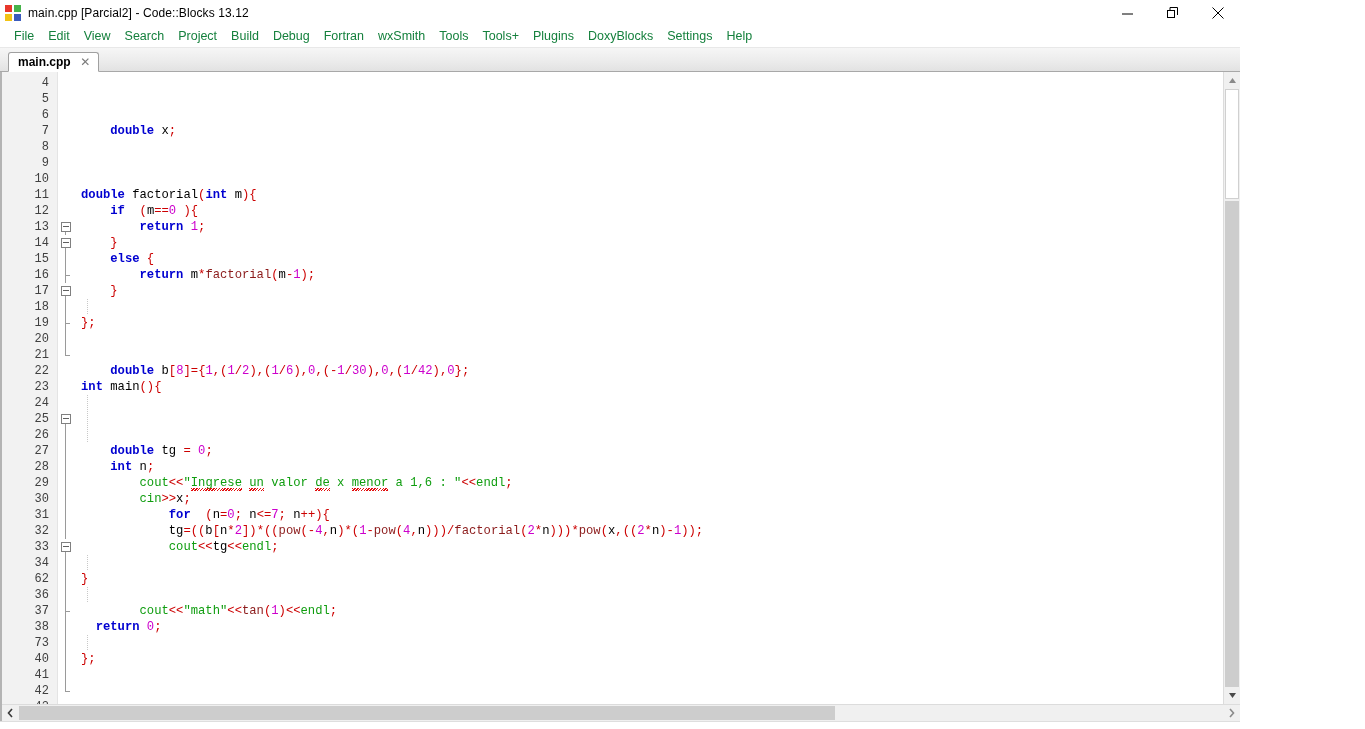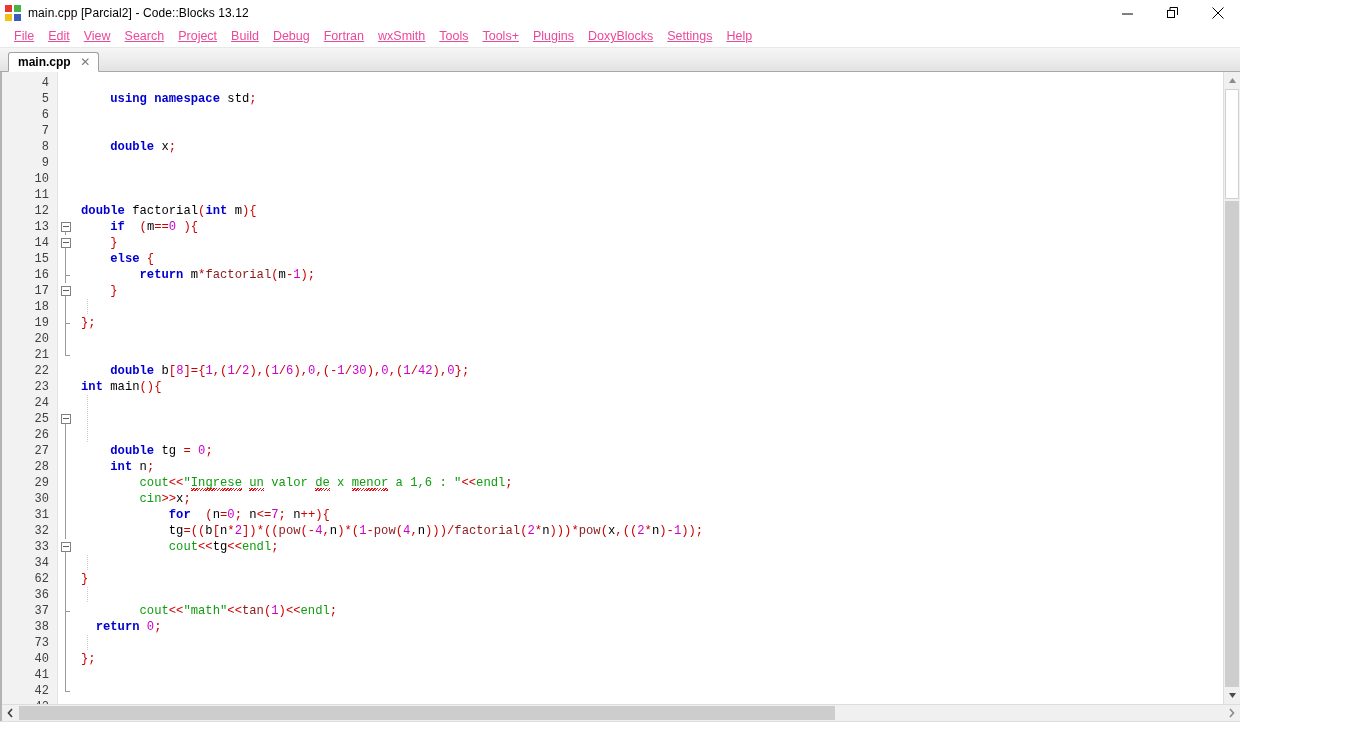--- a/index.html
+++ b/index.html
@@ -58,25 +58,24 @@
     height: 21px;
     min-height: 21px;
     background: #ffffff;
     display: flex;
     align-items: center;
     padding-left: 7px;
     border-bottom: 1px solid #e8e8e8;
   }
   .menuitem {
     font-size: 12.5px;
-    color: #ec4899;
+    color: #15803d;
     padding: 1px 7px 2px 7px;
     white-space: nowrap;
     line-height: 16px;
-    text-decoration: underline;
   }
 
   
   .tabstrip {
     height: 23px;
     min-height: 23px;
     background: linear-gradient(to bottom, #f6f6f6 0%, #ebebeb 60%, #e2e2e2 100%);
     border-bottom: 1px solid #a8a8a8;
     display: flex;
     align-items: flex-end;
@@ -525,29 +524,29 @@
               <span class="fold-vline"></span>
             </div>
             <div class="fold-row">
               <span class="fold-vline half-top"></span>
               <span class="fold-end-l"></span>
             </div>
             <div class="fold-row"></div>
           </div>
         <div class="codelines" id="codelines">
             <div class="cl">&nbsp;</div>
-            <div class="cl"><span>    </span><span class="t-kw">using</span><span> </span><span class="t-kw">namespace</span><span> </span><span class="t-id">std</span><span class="t-op">;</span></div>
             <div class="cl">&nbsp;</div>
             <div class="cl">&nbsp;</div>
             <div class="cl"><span>    </span><span class="t-kw">double</span><span> </span><span class="t-id">x</span><span class="t-op">;</span></div>
             <div class="cl">&nbsp;</div>
             <div class="cl">&nbsp;</div>
             <div class="cl">&nbsp;</div>
             <div class="cl"><span class="t-kw">double</span><span> </span><span class="t-id">factorial</span><span class="t-op">(</span><span class="t-kw">int</span><span> </span><span class="t-id">m</span><span class="t-op">)</span><span class="t-op">{</span></div>
             <div class="cl"><span>    </span><span class="t-kw">if</span><span>  </span><span class="t-op">(</span><span class="t-id">m</span><span class="t-op">==</span><span class="t-num">0</span><span> </span><span class="t-op">)</span><span class="t-op">{</span></div>
+            <div class="cl"><span>        </span><span class="t-kw">return</span><span> </span><span class="t-num">1</span><span class="t-op">;</span></div>
             <div class="cl"><span>    </span><span class="t-op">}</span></div>
             <div class="cl"><span>    </span><span class="t-kw">else</span><span> </span><span class="t-op">{</span></div>
             <div class="cl"><span>        </span><span class="t-kw">return</span><span> </span><span class="t-id">m</span><span class="t-op">*</span><span class="t-fn">factorial</span><span class="t-op">(</span><span class="t-id">m</span><span class="t-op">-</span><span class="t-num">1</span><span class="t-op">)</span><span class="t-op">;</span></div>
             <div class="cl"><span>    </span><span class="t-op">}</span></div>
             <div class="cl">&nbsp;<span class="iguide" style="left: 6px;"></span></div>
             <div class="cl"><span class="t-op">}</span><span class="t-op">;</span></div>
             <div class="cl">&nbsp;</div>
             <div class="cl">&nbsp;</div>
             <div class="cl"><span>    </span><span class="t-kw">double</span><span> </span><span class="t-id">b</span><span class="t-op">[</span><span class="t-num">8</span><span class="t-op">]</span><span class="t-op">=</span><span class="t-op">{</span><span class="t-num">1</span><span class="t-op">,</span><span class="t-op">(</span><span class="t-num">1</span><span class="t-op">/</span><span class="t-num">2</span><span class="t-op">)</span><span class="t-op">,</span><span class="t-op">(</span><span class="t-num">1</span><span class="t-op">/</span><span class="t-num">6</span><span class="t-op">)</span><span class="t-op">,</span><span class="t-num">0</span><span class="t-op">,</span><span class="t-op">(</span><span class="t-op">-</span><span class="t-num">1</span><span class="t-op">/</span><span class="t-num">30</span><span class="t-op">)</span><span class="t-op">,</span><span class="t-num">0</span><span class="t-op">,</span><span class="t-op">(</span><span class="t-num">1</span><span class="t-op">/</span><span class="t-num">42</span><span class="t-op">)</span><span class="t-op">,</span><span class="t-num">0</span><span class="t-op">}</span><span class="t-op">;</span></div>
             <div class="cl"><span class="t-kw">int</span><span> </span><span class="t-id">main</span><span class="t-op">()</span><span class="t-op">{</span></div>

